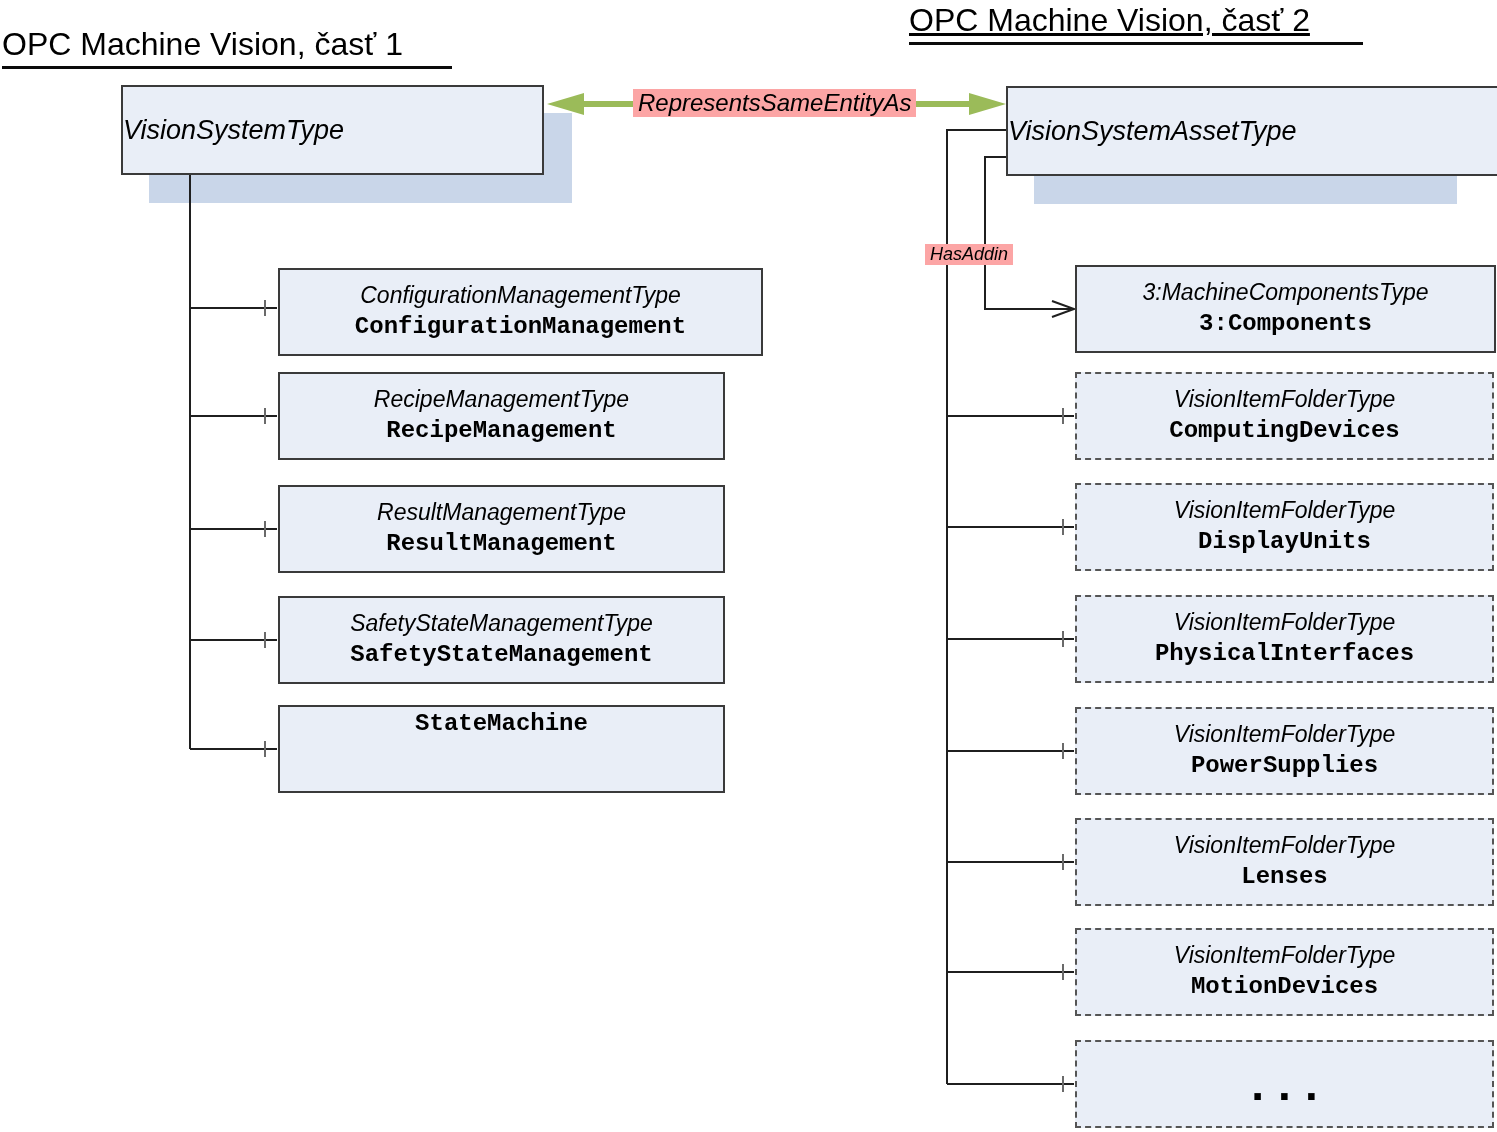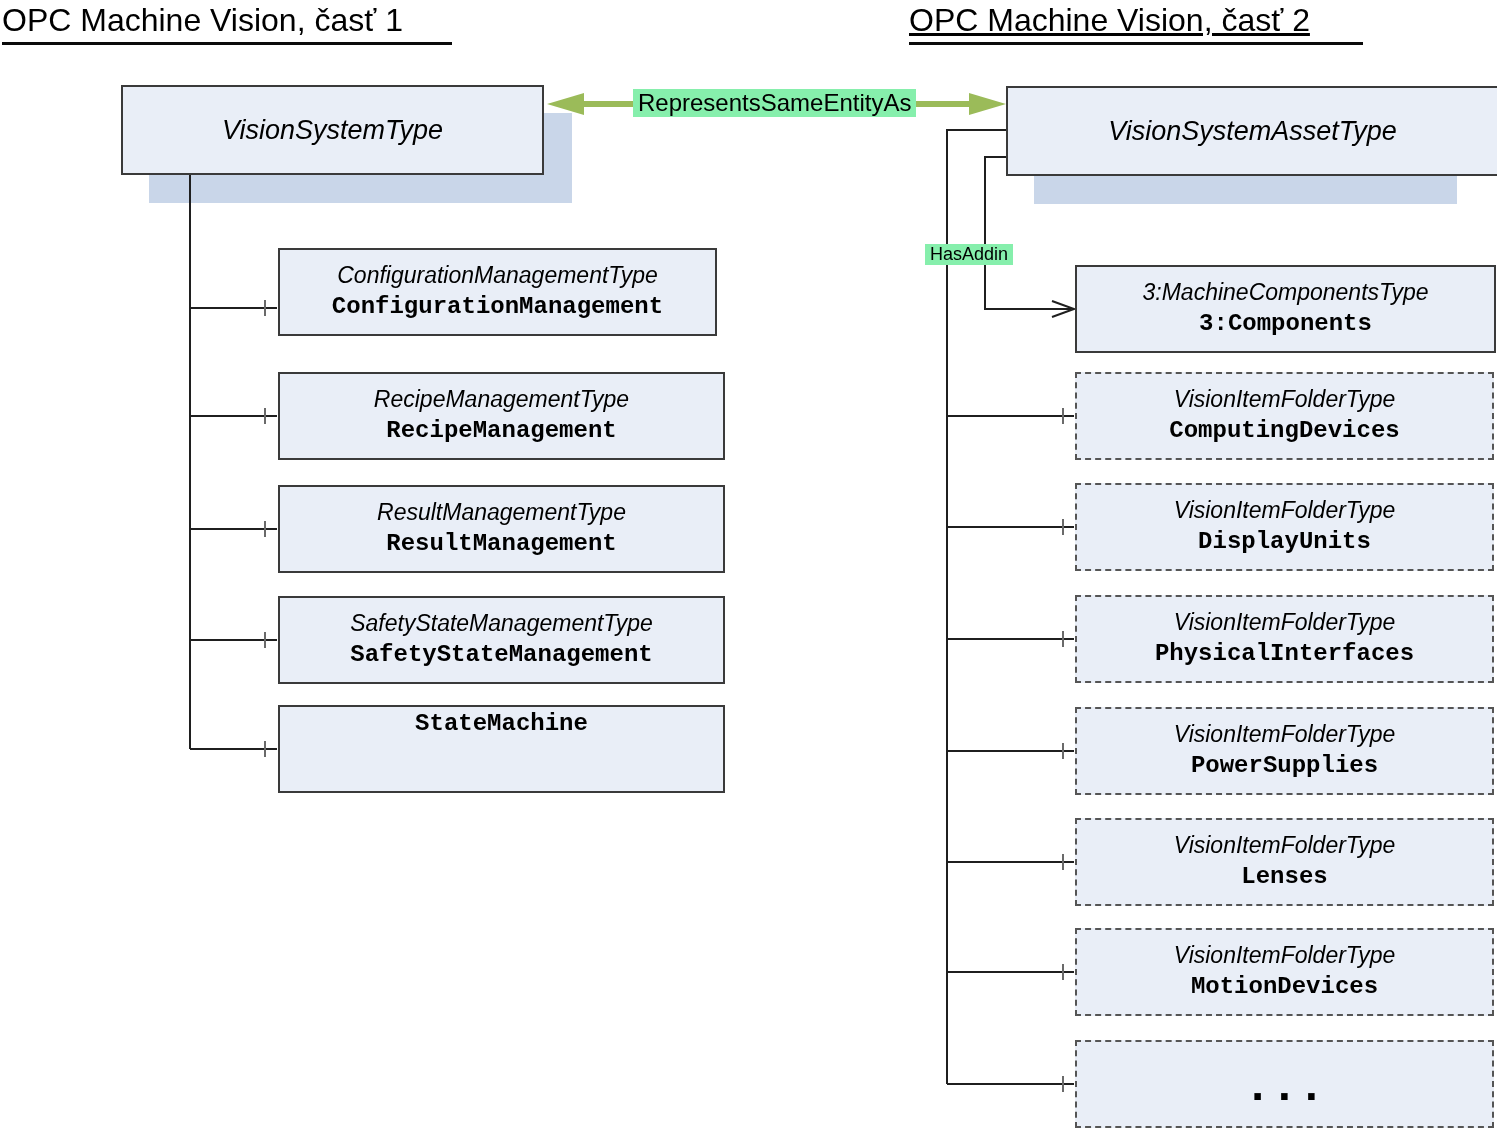--- a/index.html
+++ b/index.html
@@ -10,37 +10,37 @@
   .title{
     position:absolute;top:2px;font-size:32px;font-weight:400;color:#000;
     border-bottom:3px solid #0a0a0a;padding-bottom:3px;white-space:nowrap;
   }
   .shadow{position:absolute;background:#c9d6e9;}
   .node{
     position:absolute;background:#e9eef7;border:2px solid #3a3a3a;box-sizing:border-box;
     text-align:center;
   }
   .node.dashed{border:2px dashed #555555;}
-  .parent{display:flex;align-items:center;justify-content:center;
+  .parent{display:flex;align-items:center;
     font-style:italic;font-size:27px;}
   .t1{display:block;font-style:italic;font-size:23px;line-height:29px;margin-top:11px;}
   .t2{display:block;font-weight:bold;font-size:24px;line-height:33px;font-family:Liberation Mono, monospace;}
   .ellipsis-node{display:flex;align-items:center;justify-content:center;
     font-weight:bold;font-size:46px;letter-spacing:14px;padding-left:14px;box-sizing:border-box;}
   .wires{position:absolute;left:0;top:0;width:1497px;height:1132px;}
-  .float-label{position:absolute;background:#86efac;padding:0 5px;white-space:nowrap;}
+  .float-label{position:absolute;background:#fca5a5;padding:0 5px;white-space:nowrap;font-style:italic;}
   #rse-label{left:633px;top:89px;font-size:24px;}
   #hasaddin-label{left:925px;top:244px;font-size:18px;}
 </style>
 </head>
 <body>
 
 <div class="stage">
 
-  <div class="title" style="left:2px;width:450px;box-sizing:border-box;">OPC Machine Vision, časť 1</div>
+  <div class="title" style="left:2px;width:450px;box-sizing:border-box;margin-top:24px;">OPC Machine Vision, časť 1</div>
   <div class="title" style="left:909px;width:454px;box-sizing:border-box;text-decoration:underline;">OPC Machine Vision, časť 2</div>
 
   <div class="shadow" style="left:149px;top:113px;width:423px;height:90px;"></div>
   <div class="shadow" style="left:1034px;top:114px;width:423px;height:90px;"></div>
 
   <svg class="wires" viewBox="0 0 1497 1132" xmlns="http://www.w3.org/2000/svg">
 
     <g stroke="#1f1f1f" stroke-width="2" fill="none">
       <path d="M190 175 V749"></path>
       <path d="M190 308 H277"></path>
@@ -89,21 +89,21 @@
     </g>
   </svg>
 
   <div class="node parent" style="left:121px;top:85px;width:423px;height:90px;">
     <span>VisionSystemType</span>
   </div>
   <div class="node parent" style="left:1006px;top:86px;width:493px;height:90px;">
     <span>VisionSystemAssetType</span>
   </div>
 
-  <div class="node" style="left:278px;top:248px;width:439px;height:88px;">
+  <div class="node" style="left:278px;top:268px;width:485px;height:88px;">
     <span class="t1">ConfigurationManagementType</span>
     <span class="t2">ConfigurationManagement</span>
   </div>
   <div class="node" style="left:278px;top:372px;width:447px;height:88px;">
     <span class="t1">RecipeManagementType</span>
     <span class="t2">RecipeManagement</span>
   </div>
   <div class="node" style="left:278px;top:485px;width:447px;height:88px;">
     <span class="t1">ResultManagementType</span>
     <span class="t2">ResultManagement</span>

